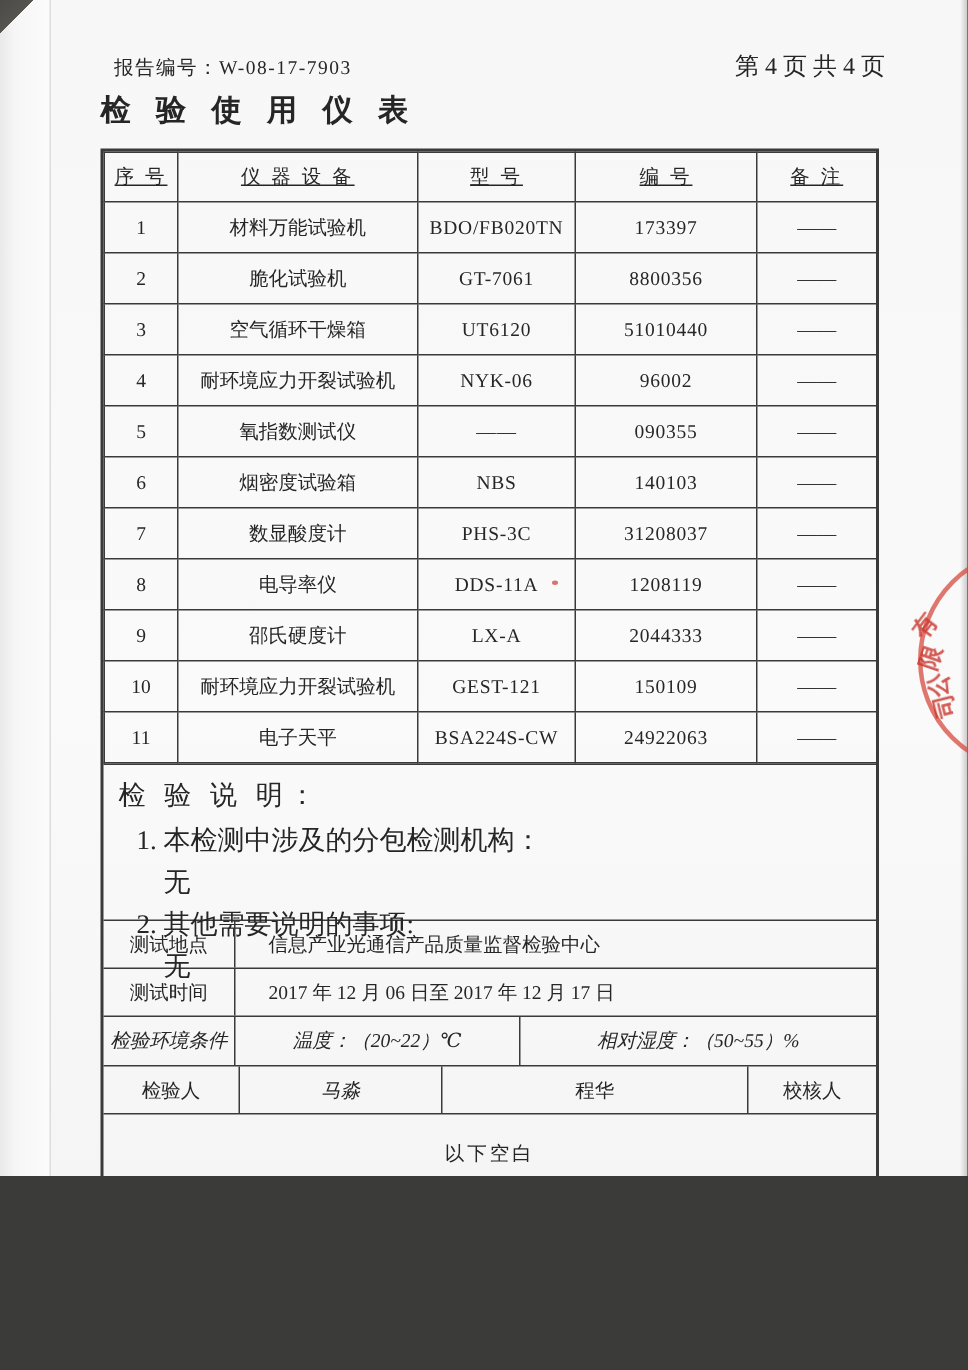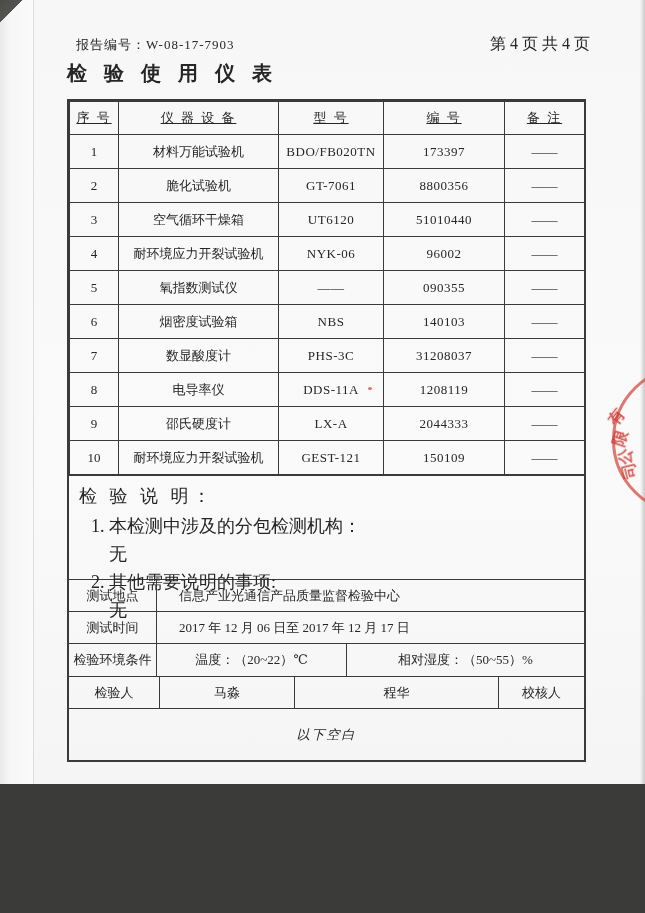--- a/index.html
+++ b/index.html
@@ -41,24 +41,24 @@
 
   .notes { border-top:1px solid #3a3a3a; height:104px; padding:7px 10px 0 10px; font-size:18px; line-height:1.55; }
   .notes .nh { letter-spacing:4px; margin-bottom:2px; }
   .notes .n1 { margin-left:12px; }
   .notes .nv { margin-left:30px; }
 
   .irow { display:flex; border-top:1px solid #3a3a3a; align-items:stretch; font-size:13px; }
   .icell { display:flex; align-items:center; justify-content:center; border-right:1px solid #3a3a3a; }
   .icell:last-child { border-right:none; }
   .icell.val-left { justify-content:flex-start; padding-left:22px; }
-  .r32 { height:32px; } .r33 { height:33px; } .r52 { height:52px; }
-  .w88 { width:88px; } .w91 { width:91px; } .w190 { width:190px; } .w135 { width:135px; } .w85 { width:85px; }
+  .r32 { height:32px; } .r33 { height:33px;font-style:italic; } .r52 { height:52px; }
+  .w88 { width:88px; } .w91 { width:91px; } .w190 { width:190px; } .w135 { width:135px;font-style:italic; } .w85 { width:85px; }
   .grow { flex:1; }
-  .footer-cell { flex:1; display:flex; align-items:center; justify-content:center; letter-spacing:2px;font-style:italic; }
+  .footer-cell { flex:1; display:flex; align-items:center; justify-content:center; letter-spacing:2px; }
 
   .stamp-circle { position:absolute; left:612px; top:365px; width:150px; height:150px;
     border:3px solid rgba(213,68,57,0.72); border-radius:50%; filter:blur(0.4px); }
   .stamp-char { position:absolute; font-size:16px; font-weight:bold; color:rgba(201,55,46,0.82);
     filter:blur(0.3px); }
   .sc0 { left:609px; top:407px; transform:rotate(-53deg); }
   .sc1 { left:613px; top:428px; transform:rotate(-71deg); }
   .sc2 { left:618px; top:446px; transform:rotate(-88deg); }
   .sc3 { left:622px; top:460px; transform:rotate(-104deg); }
   .red-speck { position:absolute; left:368px; top:387px; width:4px; height:3px;
@@ -156,20 +156,27 @@
         <td class="latin">2044333</td>
         <td>——</td>
       </tr>
       <tr>
         <td>10</td>
         <td>耐环境应力开裂试验机</td>
         <td class="latin">GEST-121</td>
         <td class="latin">150109</td>
         <td>——</td>
       </tr>
+      <tr>
+        <td>11</td>
+        <td>电子天平</td>
+        <td class="latin">BSA224S-CW</td>
+        <td class="latin">24922063</td>
+        <td>——</td>
+      </tr>
     </tbody>
       </table>
 
     <div class="notes">
       <div class="nh">检 验 说 明：</div>
       <div class="n1">1. 本检测中涉及的分包检测机构：</div>
       <div class="nv">无</div>
       <div class="n1">2. 其他需要说明的事项:</div>
       <div class="nv">无</div>
     </div>

